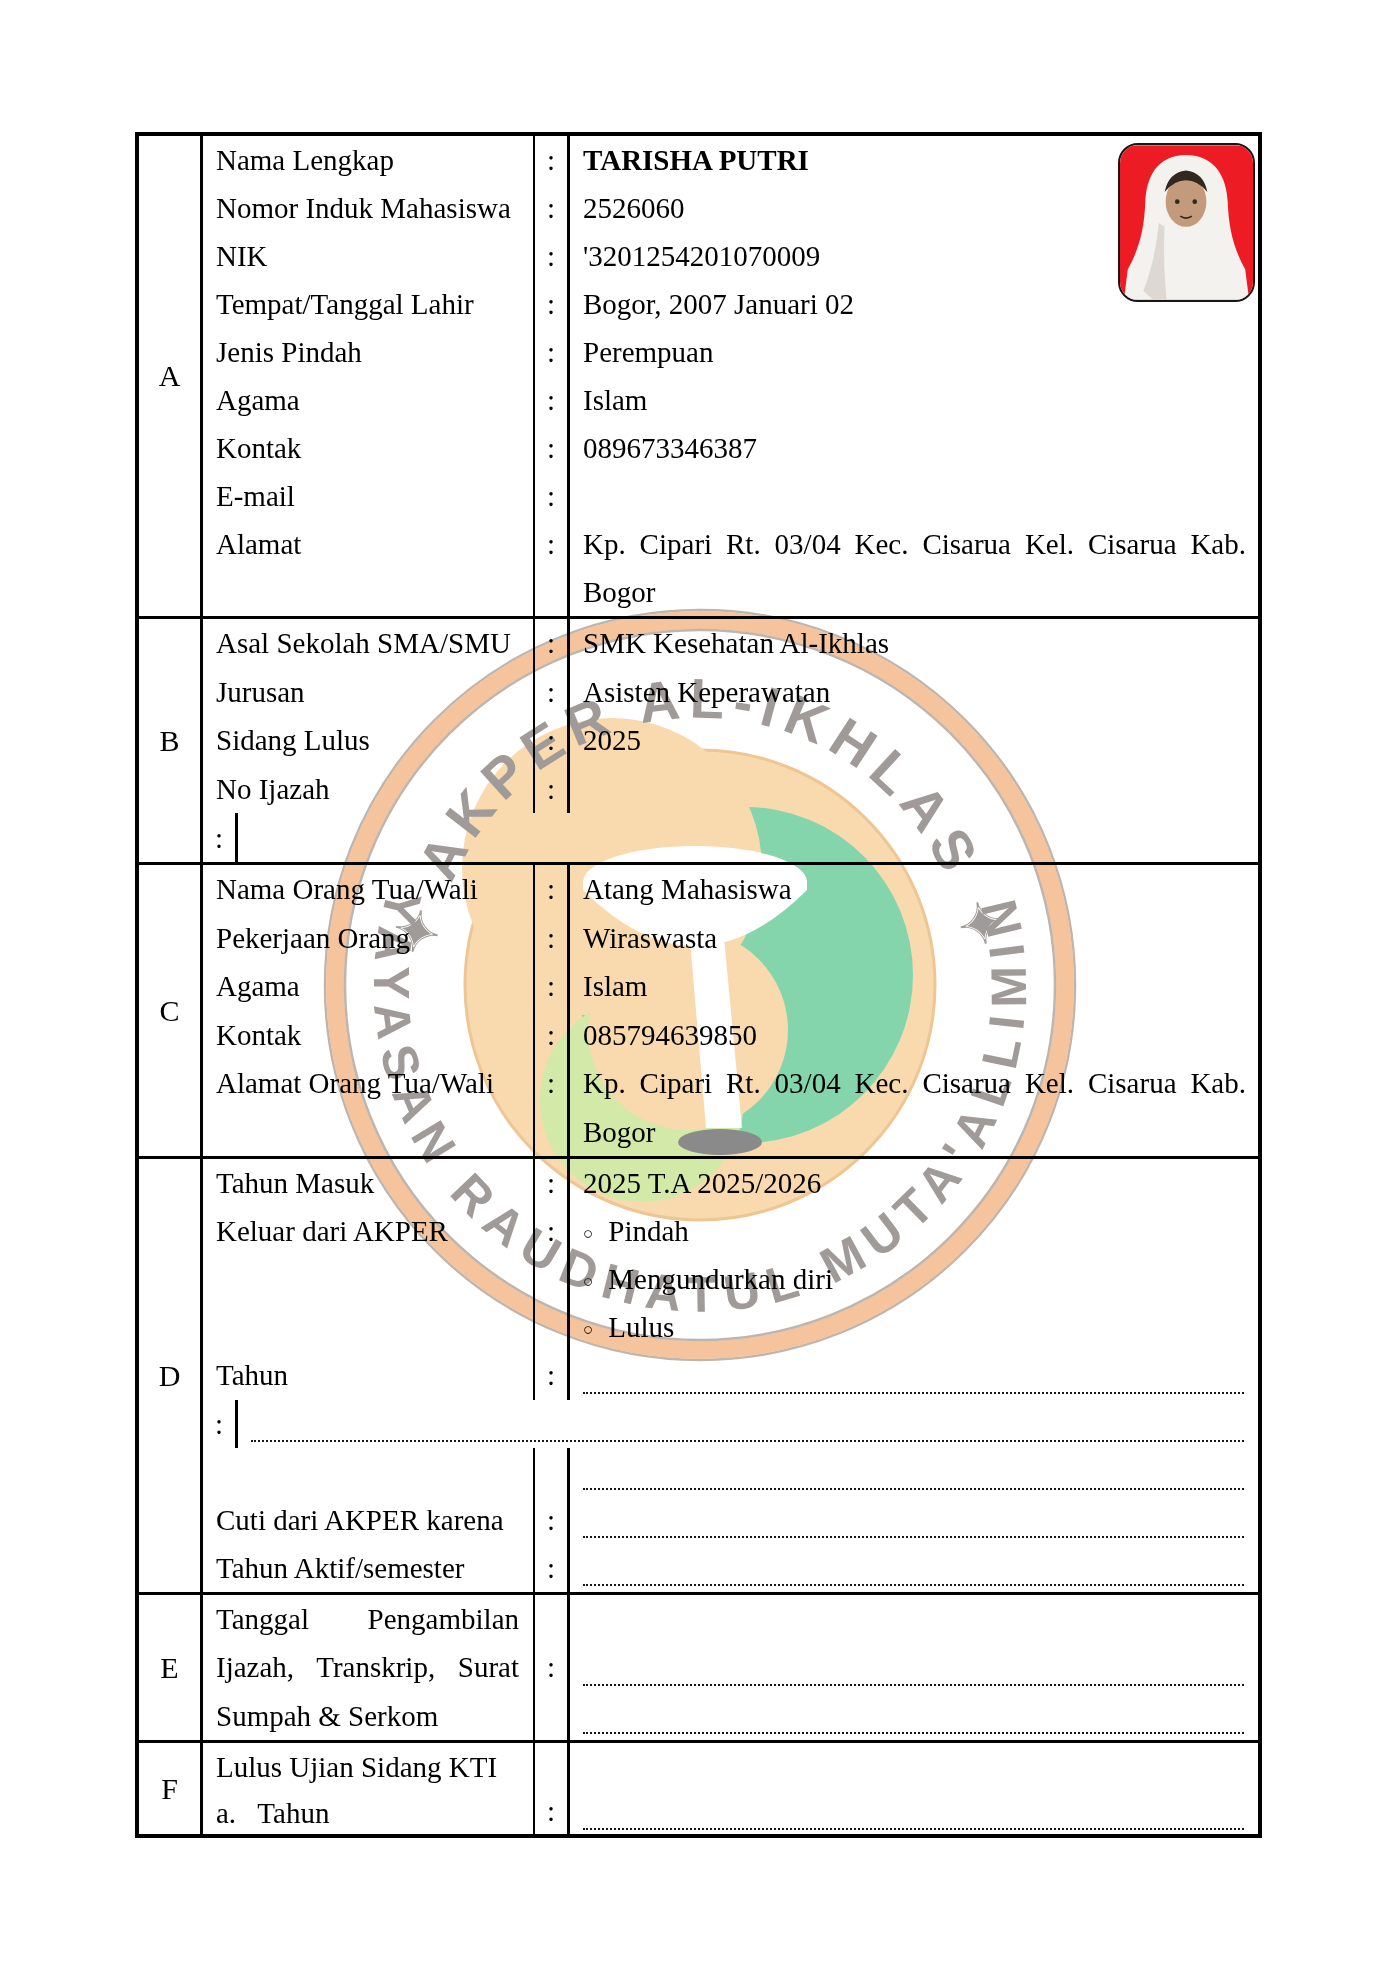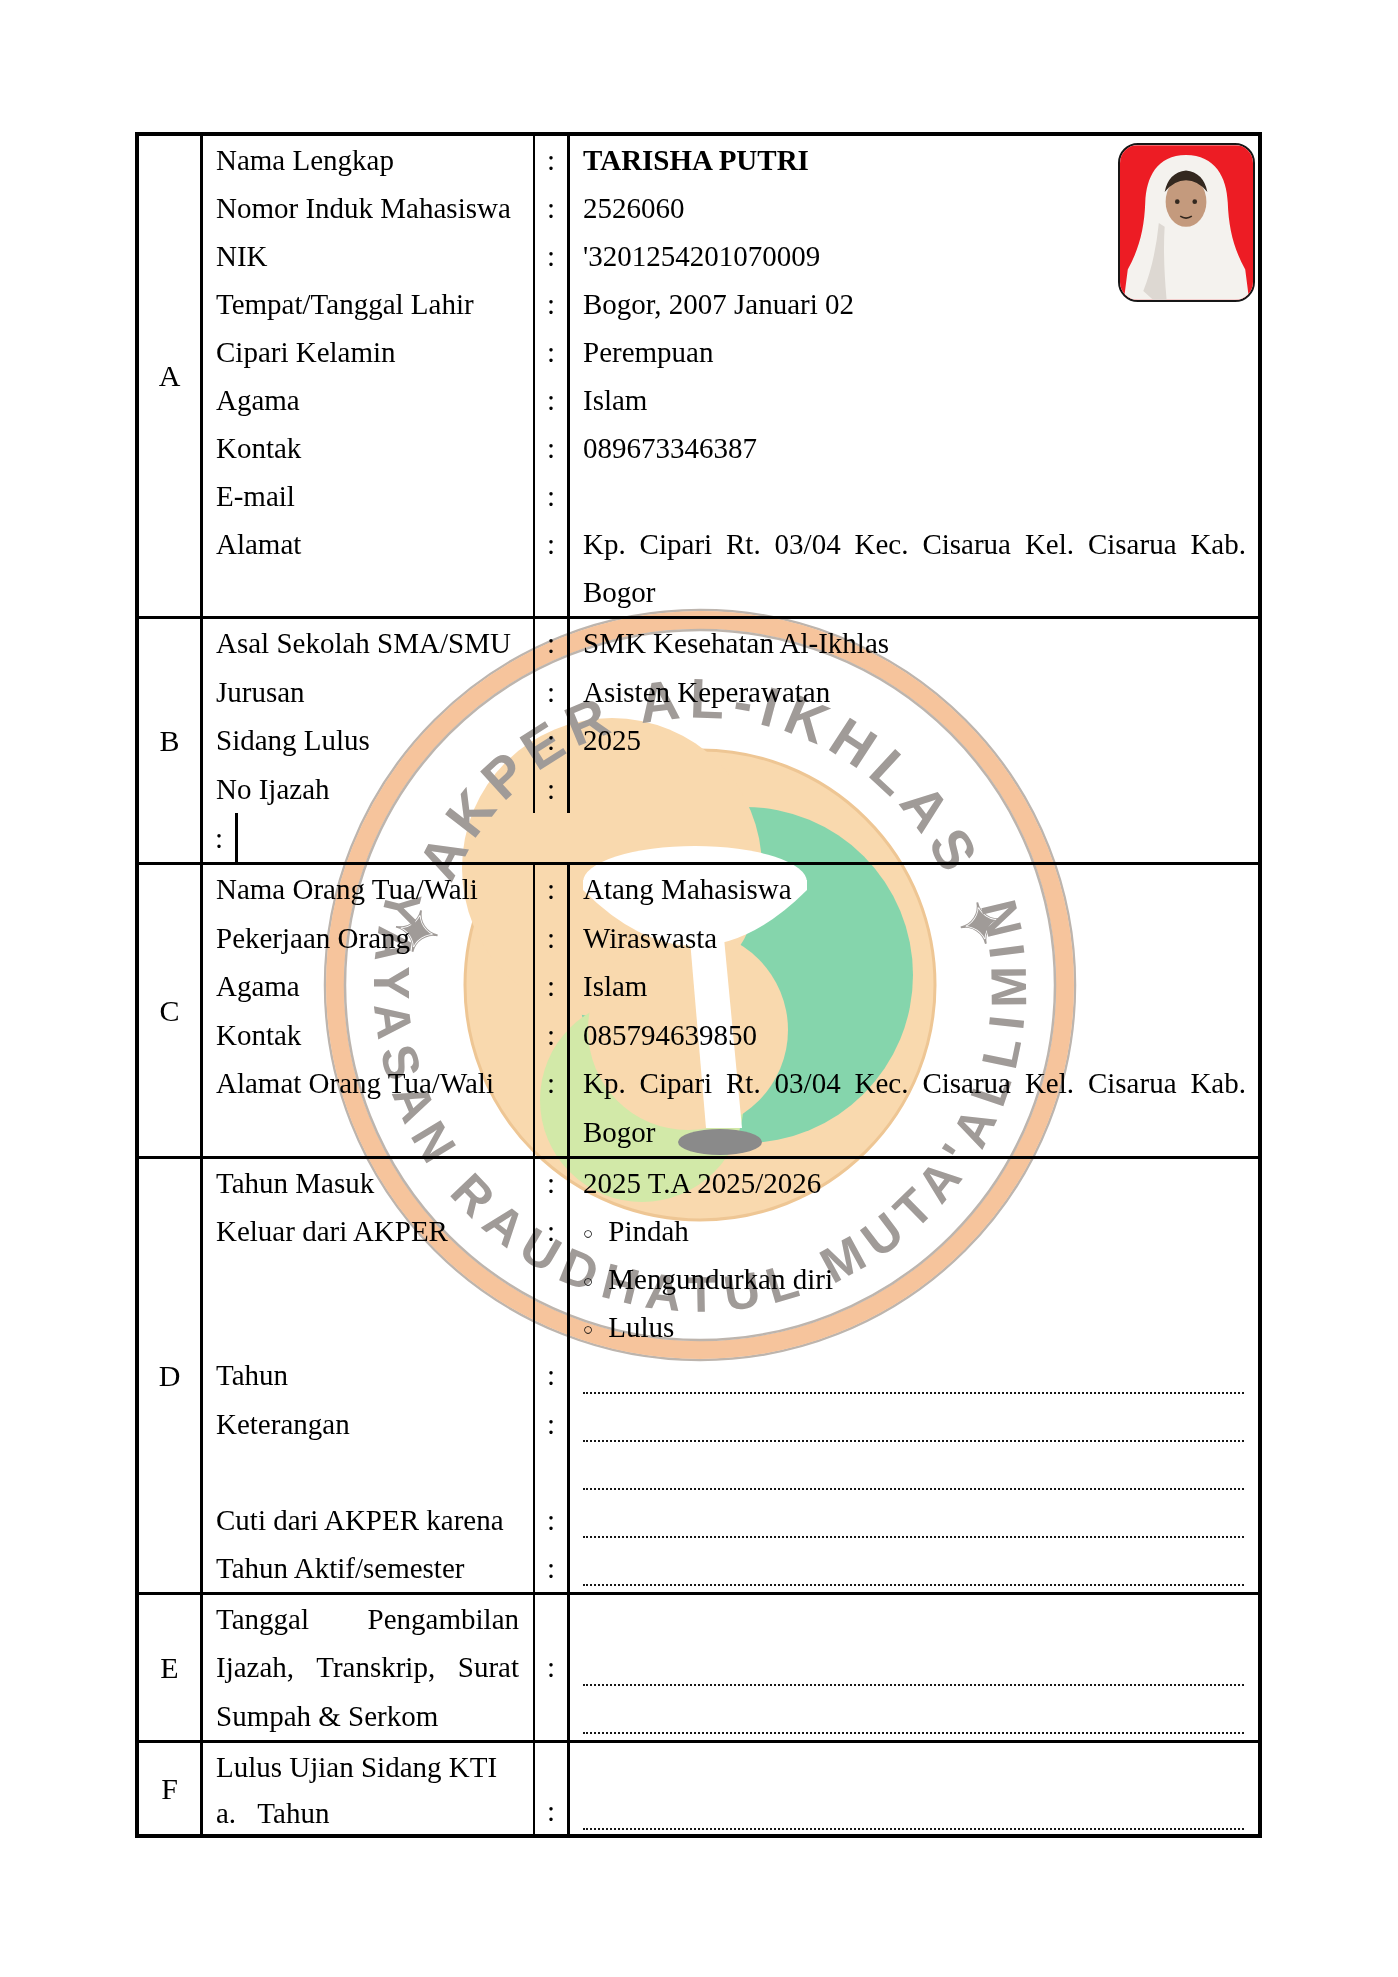--- a/index.html
+++ b/index.html
@@ -117,21 +117,21 @@
           <div class="cell lbl">NIK</div>
           <div class="cell col">:</div>
           <div class="cell val">'3201254201070009</div>
         </div>
         <div class="row">
           <div class="cell lbl">Tempat/Tanggal Lahir</div>
           <div class="cell col">:</div>
           <div class="cell val">Bogor, 2007 Januari 02</div>
         </div>
         <div class="row">
-          <div class="cell lbl">Cipari Kelamin</div>
+          <div class="cell lbl">Jenis Pindah</div>
           <div class="cell col">:</div>
           <div class="cell val">Perempuan</div>
         </div>
         <div class="row">
           <div class="cell lbl">Agama</div>
           <div class="cell col">:</div>
           <div class="cell val">Islam</div>
         </div>
         <div class="row">
           <div class="cell lbl">Kontak</div>
@@ -251,21 +251,20 @@
           </div>
         </div>
         <div class="row">
           <div class="cell lbl">Tahun</div>
           <div class="cell col">:</div>
           <div class="cell val flexv">
               <span class="dotline"></span>
             </div>
         </div>
         <div class="row">
-          <div class="cell lbl">Keterangan</div>
           <div class="cell col">:</div>
           <div class="cell val flexv">
               <span class="dotline"></span>
             </div>
         </div>
         <div class="row">
           <div class="cell lbl"></div>
           <div class="cell col"></div>
           <div class="cell val flexv">
               <span class="dotline"></span>

